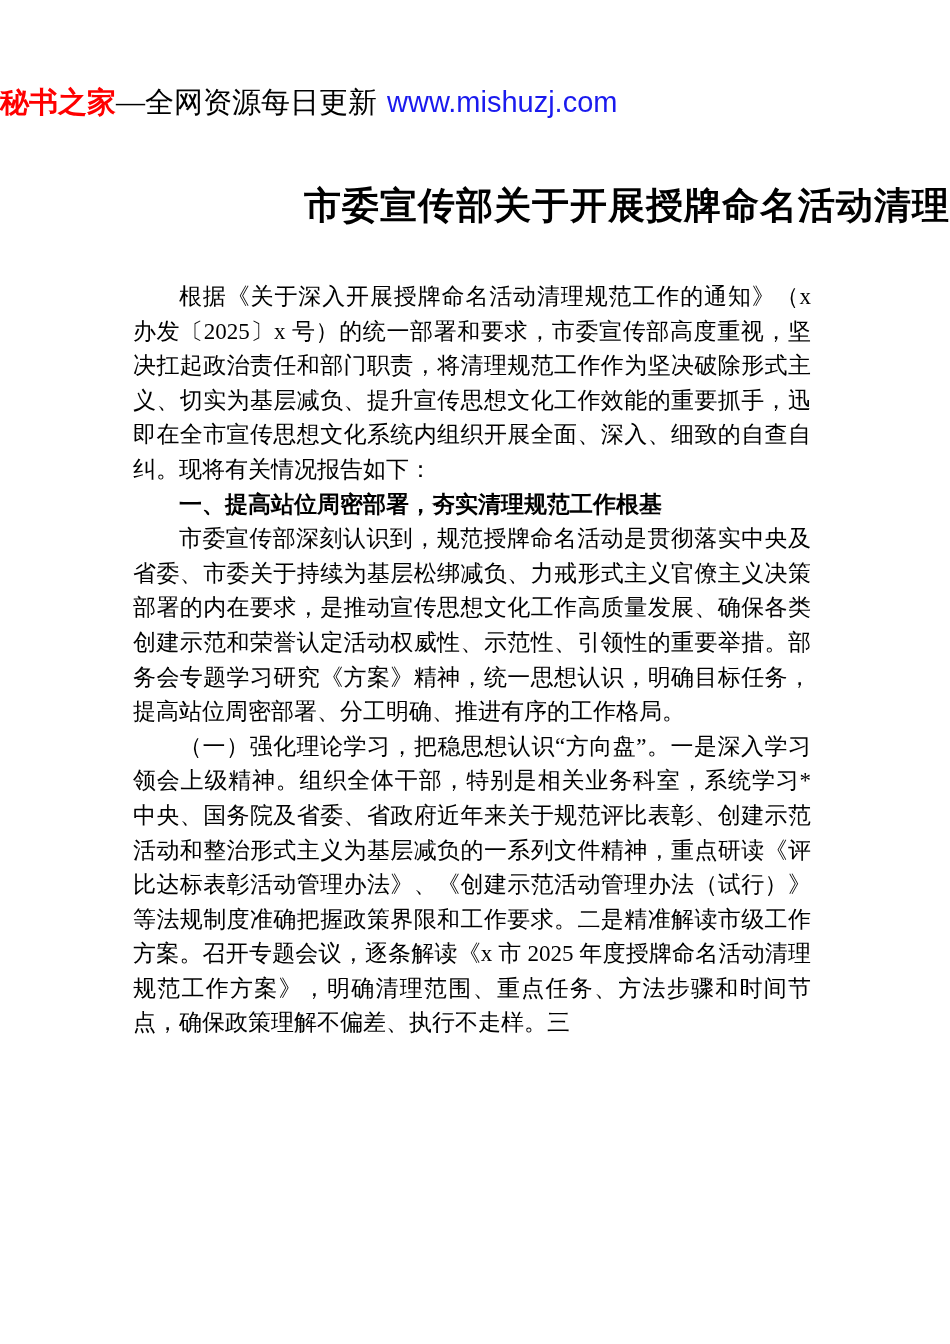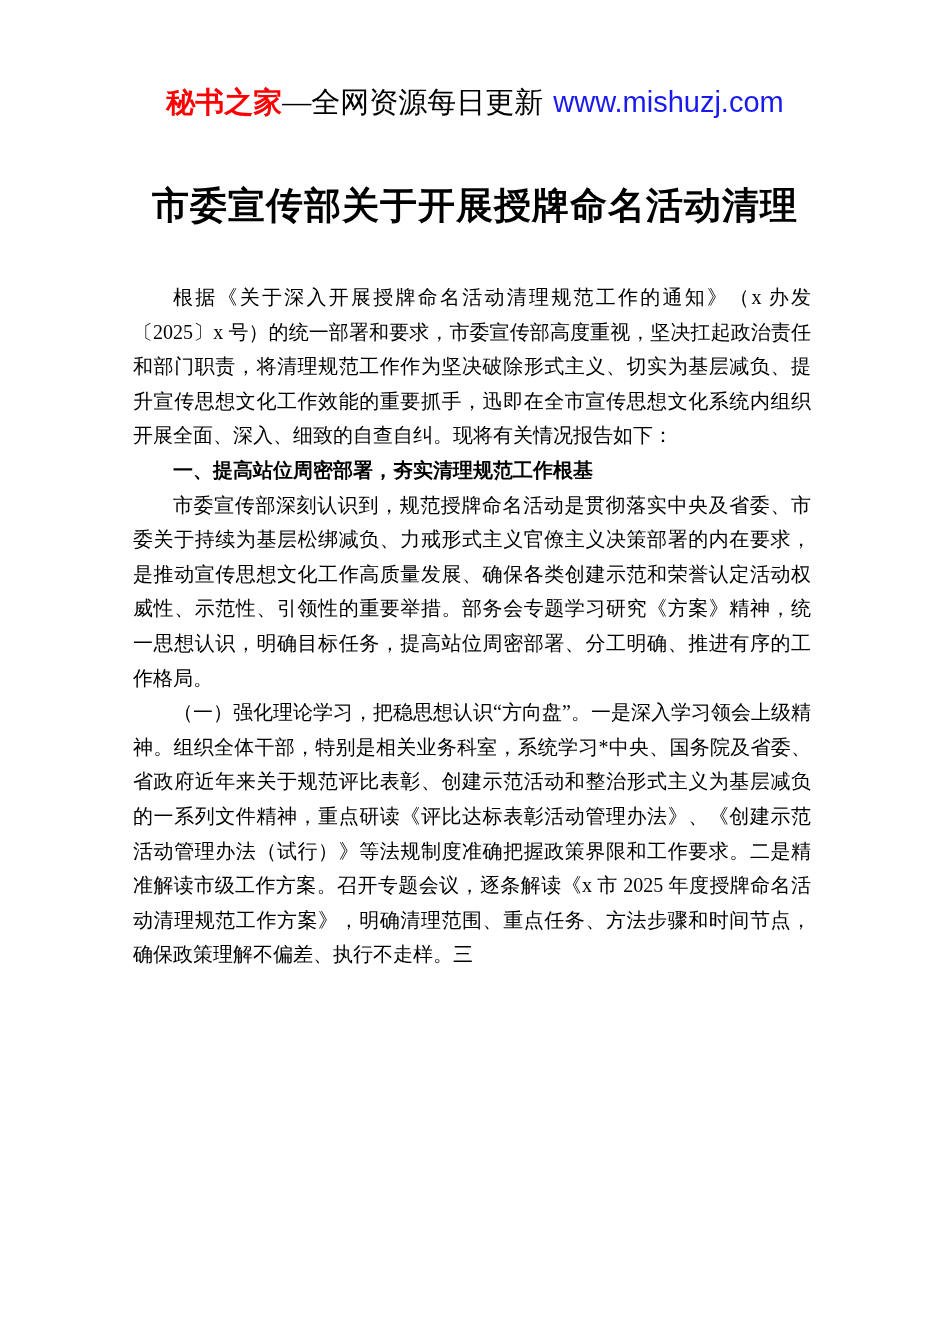--- a/index.html
+++ b/index.html
@@ -13,21 +13,20 @@
     height: 1344px;
     margin: 0 auto;
     background: #ffffff;
     overflow: hidden;
     font-family: "Liberation Serif", "DejaVu Serif", serif;
     color: #000000;
   }
   
   .banner {
     padding-top: 84px;
-    text-align: center;
     font-size: 29px;
     line-height: 36px;
     white-space: nowrap;
   }
   .banner .brand {
     color: #ff0000;
     font-weight: bold;
   }
   .banner .dash,
   .banner .tagline {
@@ -36,34 +35,34 @@
   .banner .url {
     color: #1a1aee;
     font-family: "Liberation Sans", "DejaVu Sans", sans-serif;
     margin-left: 10px;
     text-decoration: none;
     cursor: pointer;
   }
   
   .doc-title {
     margin: 50px 0 0 0;
-    text-align: center;
+    text-align: right;
     font-size: 37px;
     font-weight: bold;
     line-height: 72px;
     letter-spacing: 1px;
   }
   .doc-title .title-line {
     display: block;
   }
   
   .doc-body {
     margin: 38px 0 0 133px;
     width: 678px;
-    font-size: 20px;
+    font-size: 23px;
     line-height: 34.6px;
     text-align: justify;
     text-justify: inter-ideograph;
   }
   .doc-body p {
     margin: 0;
     padding: 0;
     text-indent: 2em;
   }
   .doc-body p.section-heading {

